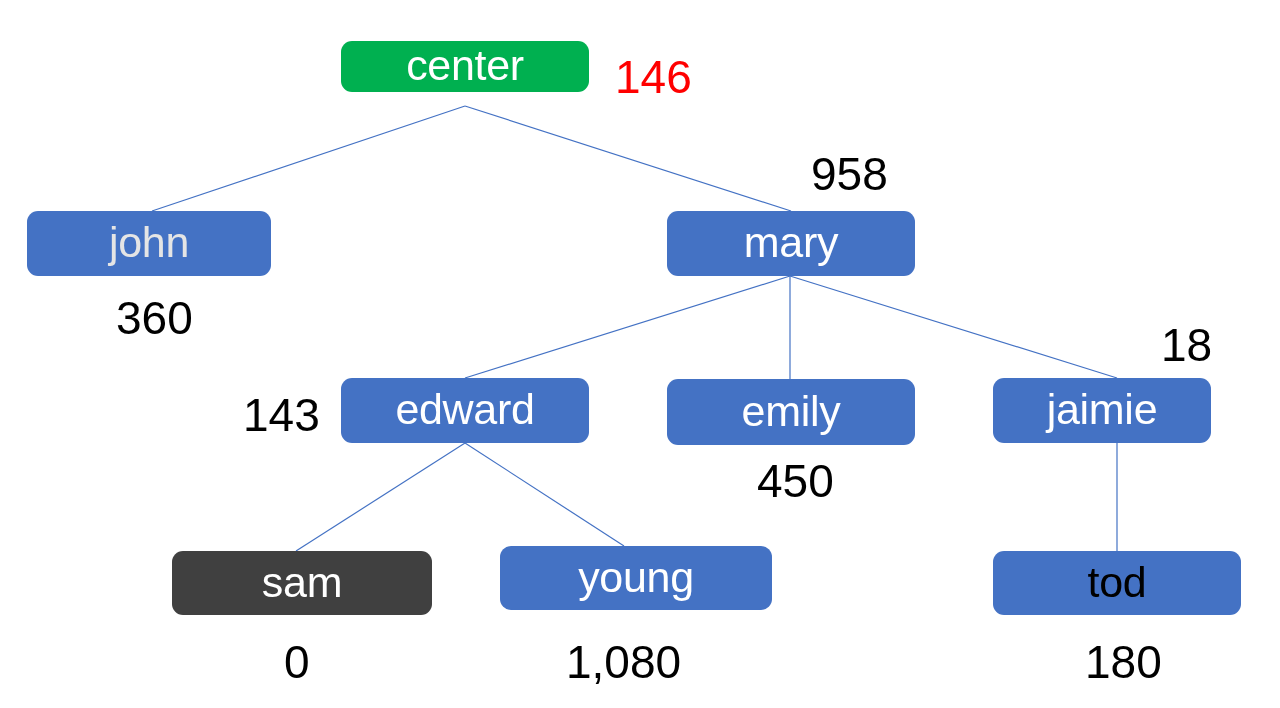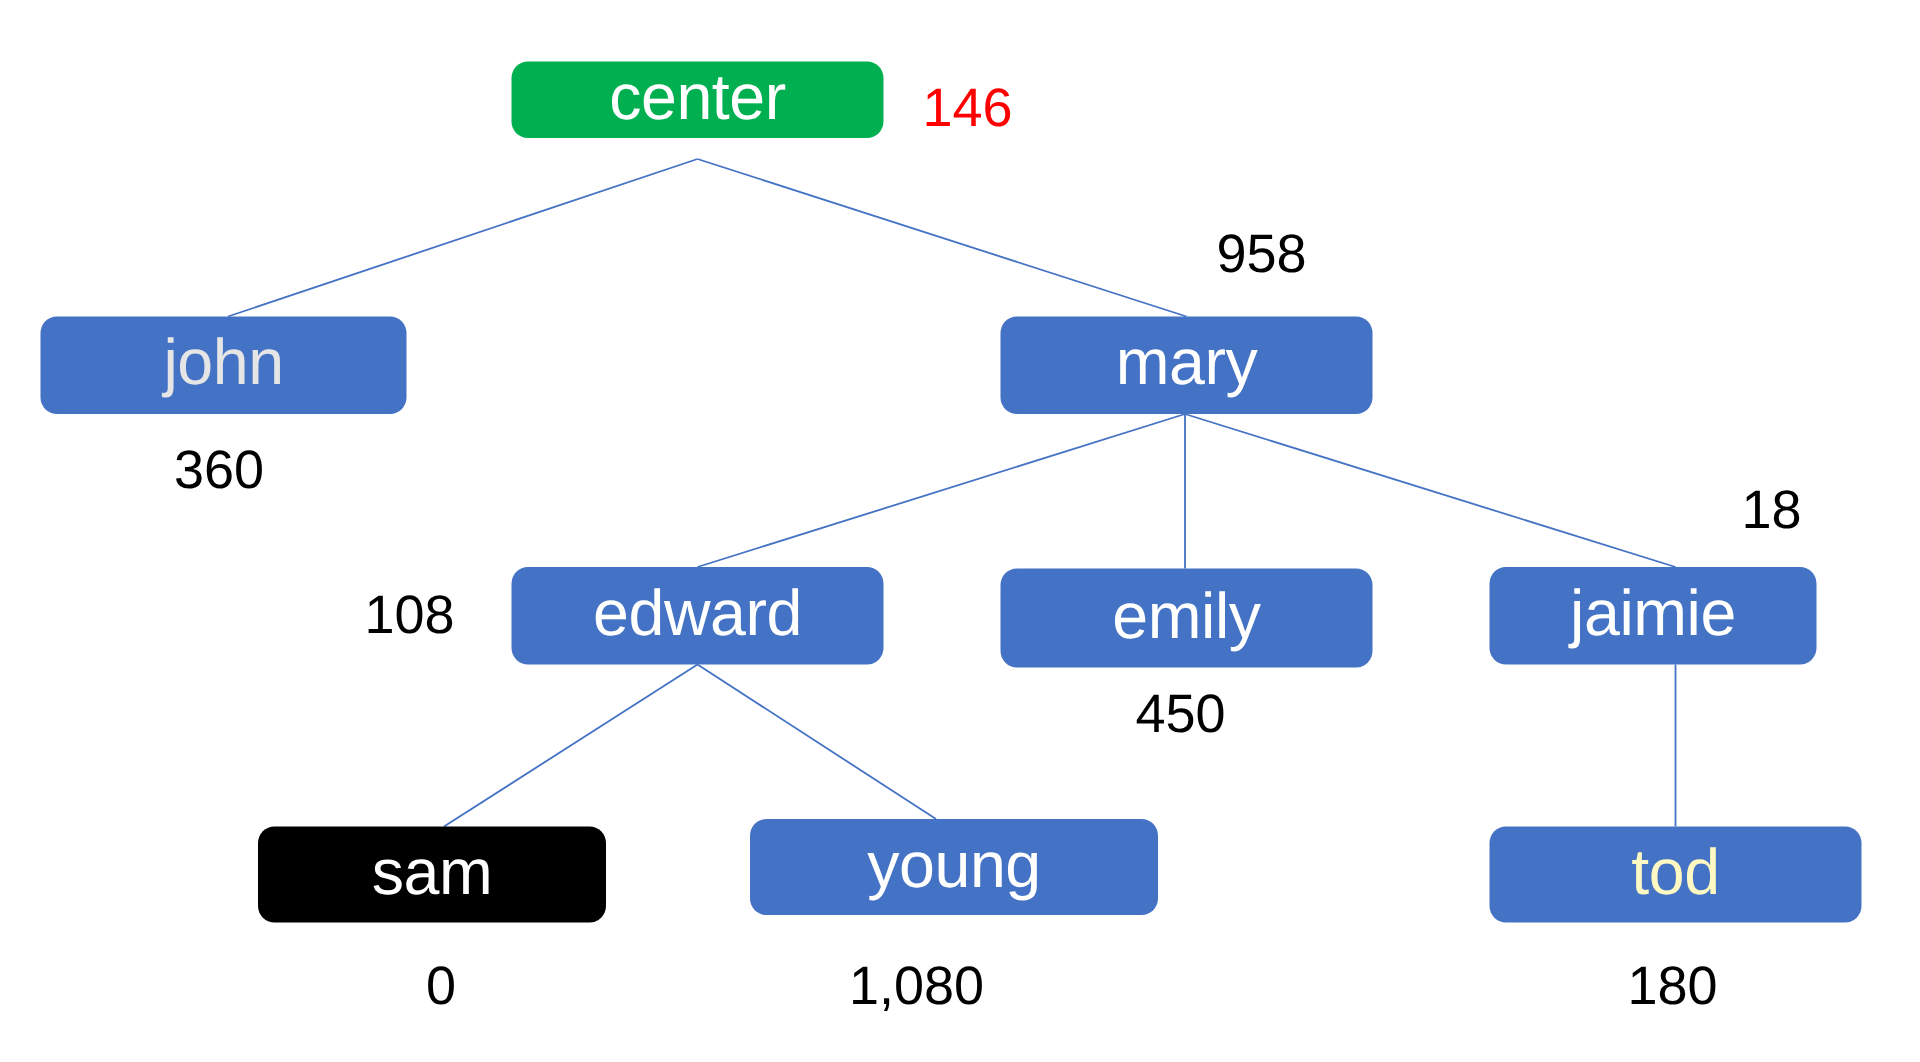--- a/index.html
+++ b/index.html
@@ -41,21 +41,21 @@
     letter-spacing: -0.3px;
     white-space: nowrap;
     user-select: none;
   }
   .node-label {
     display: block;
     transform: translateY(-1px);
   }
   .value-label {
     position: absolute;
-    font-size: 36px;
+    font-size: 46px;
     font-weight: 400;
     line-height: 1;
     color: #000000;
     white-space: nowrap;
     user-select: none;
   }
   .value-label.red {
     color: #ff0000;
   }
 </style>
@@ -85,34 +85,34 @@
       </div>
       <div class="node" style="left: 341px; top: 378px; width: 248px; height: 65px; background: rgb(68, 114, 196); color: rgb(255, 255, 255);">
         <span class="node-label">edward</span>
       </div>
       <div class="node" style="left: 667px; top: 379px; width: 248px; height: 66px; background: rgb(68, 114, 196); color: rgb(255, 255, 255);">
         <span class="node-label">emily</span>
       </div>
       <div class="node" style="left: 993px; top: 378px; width: 218px; height: 65px; background: rgb(68, 114, 196); color: rgb(255, 255, 255);">
         <span class="node-label">jaimie</span>
       </div>
-      <div class="node" style="left: 172px; top: 551px; width: 232px; height: 64px; background: #000000; color: rgb(255, 255, 255);">
+      <div class="node" style="left: 172px; top: 551px; width: 260px; height: 64px; background: #404040; color: rgb(255, 255, 255);">
         <span class="node-label">sam</span>
       </div>
       <div class="node" style="left: 500px; top: 546px; width: 272px; height: 64px; background: rgb(68, 114, 196); color: rgb(255, 255, 255);">
         <span class="node-label">young</span>
       </div>
-      <div class="node" style="left: 993px; top: 551px; width: 248px; height: 64px; background: rgb(68, 114, 196); color: #fef9c3;">
+      <div class="node" style="left: 993px; top: 551px; width: 248px; height: 64px; background: rgb(68, 114, 196); color: #000000;">
         <span class="node-label">tod</span>
       </div>
     </div>
   <div id="value-layer">
       <div class="value-label red" style="left: 615px; top: 54px;">146</div>
       <div class="value-label" style="left: 116px; top: 295px;">360</div>
       <div class="value-label" style="left: 811px; top: 151px;">958</div>
-      <div class="value-label" style="left: 243px; top: 392px;">108</div>
+      <div class="value-label" style="left: 243px; top: 392px;">143</div>
       <div class="value-label" style="left: 757px; top: 458px;">450</div>
       <div class="value-label" style="left: 1161px; top: 322px;">18</div>
       <div class="value-label" style="left: 284px; top: 639px;">0</div>
       <div class="value-label" style="left: 566px; top: 639px;">1,080</div>
       <div class="value-label" style="left: 1085px; top: 639px;">180</div>
     </div>
 </div>
 
 </body></html>

